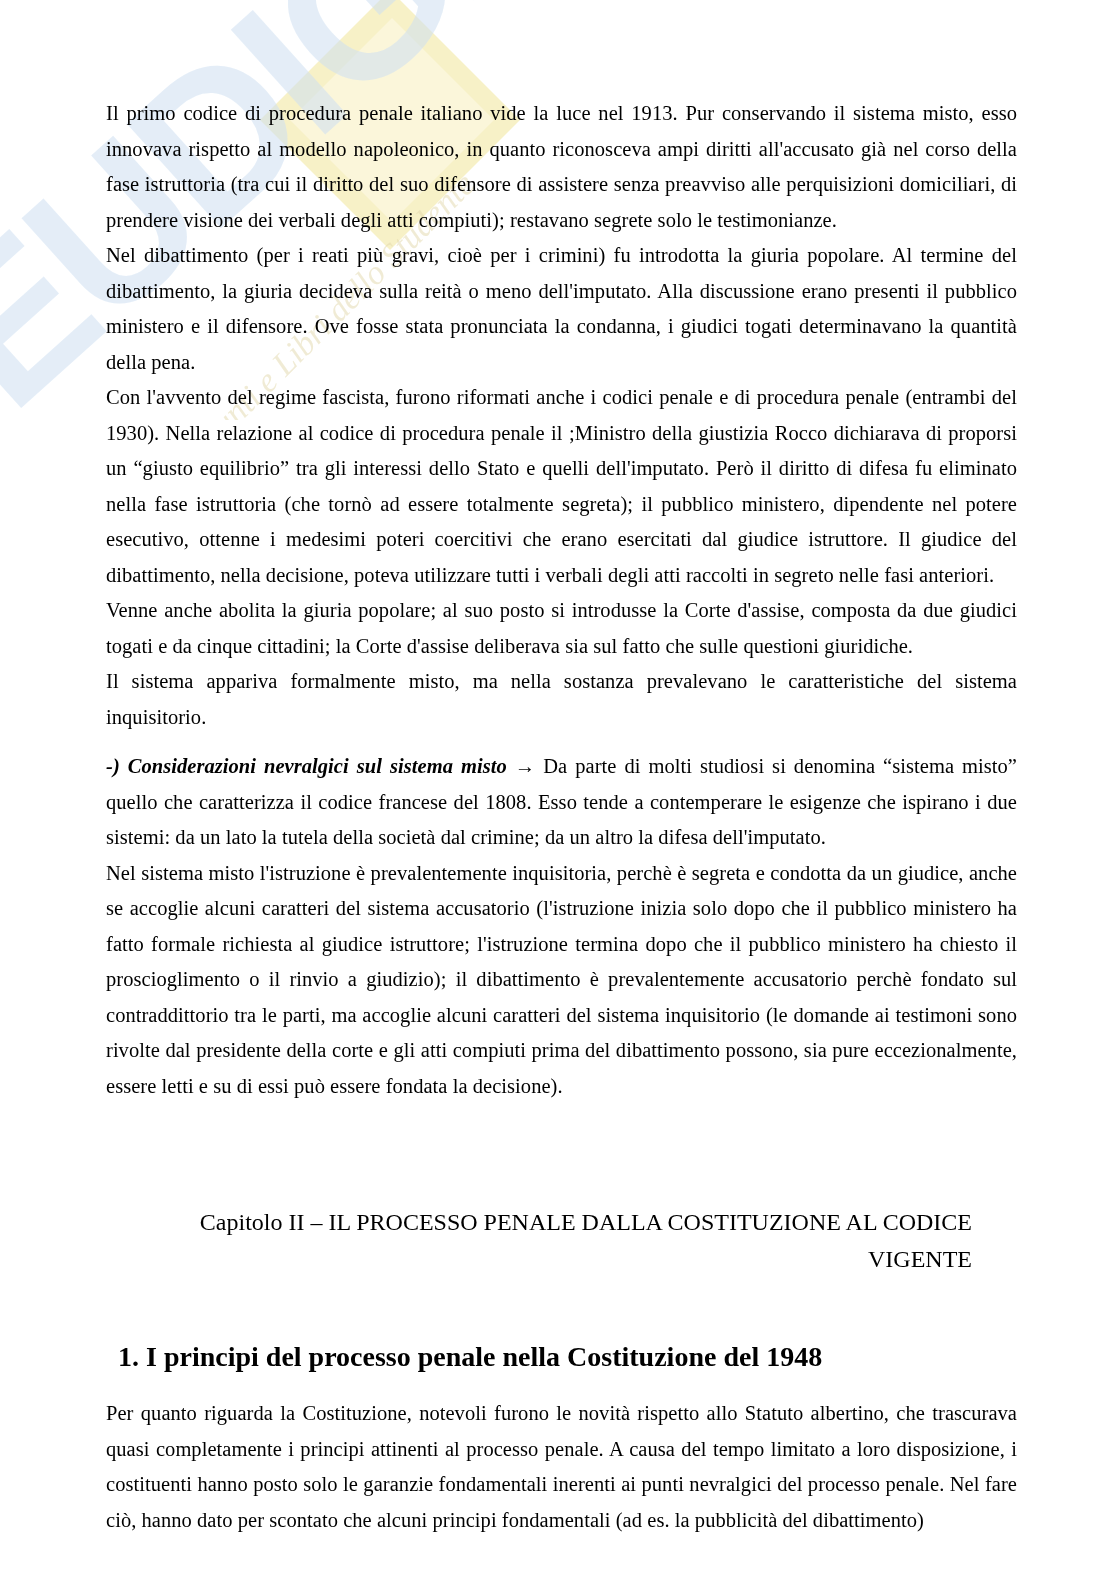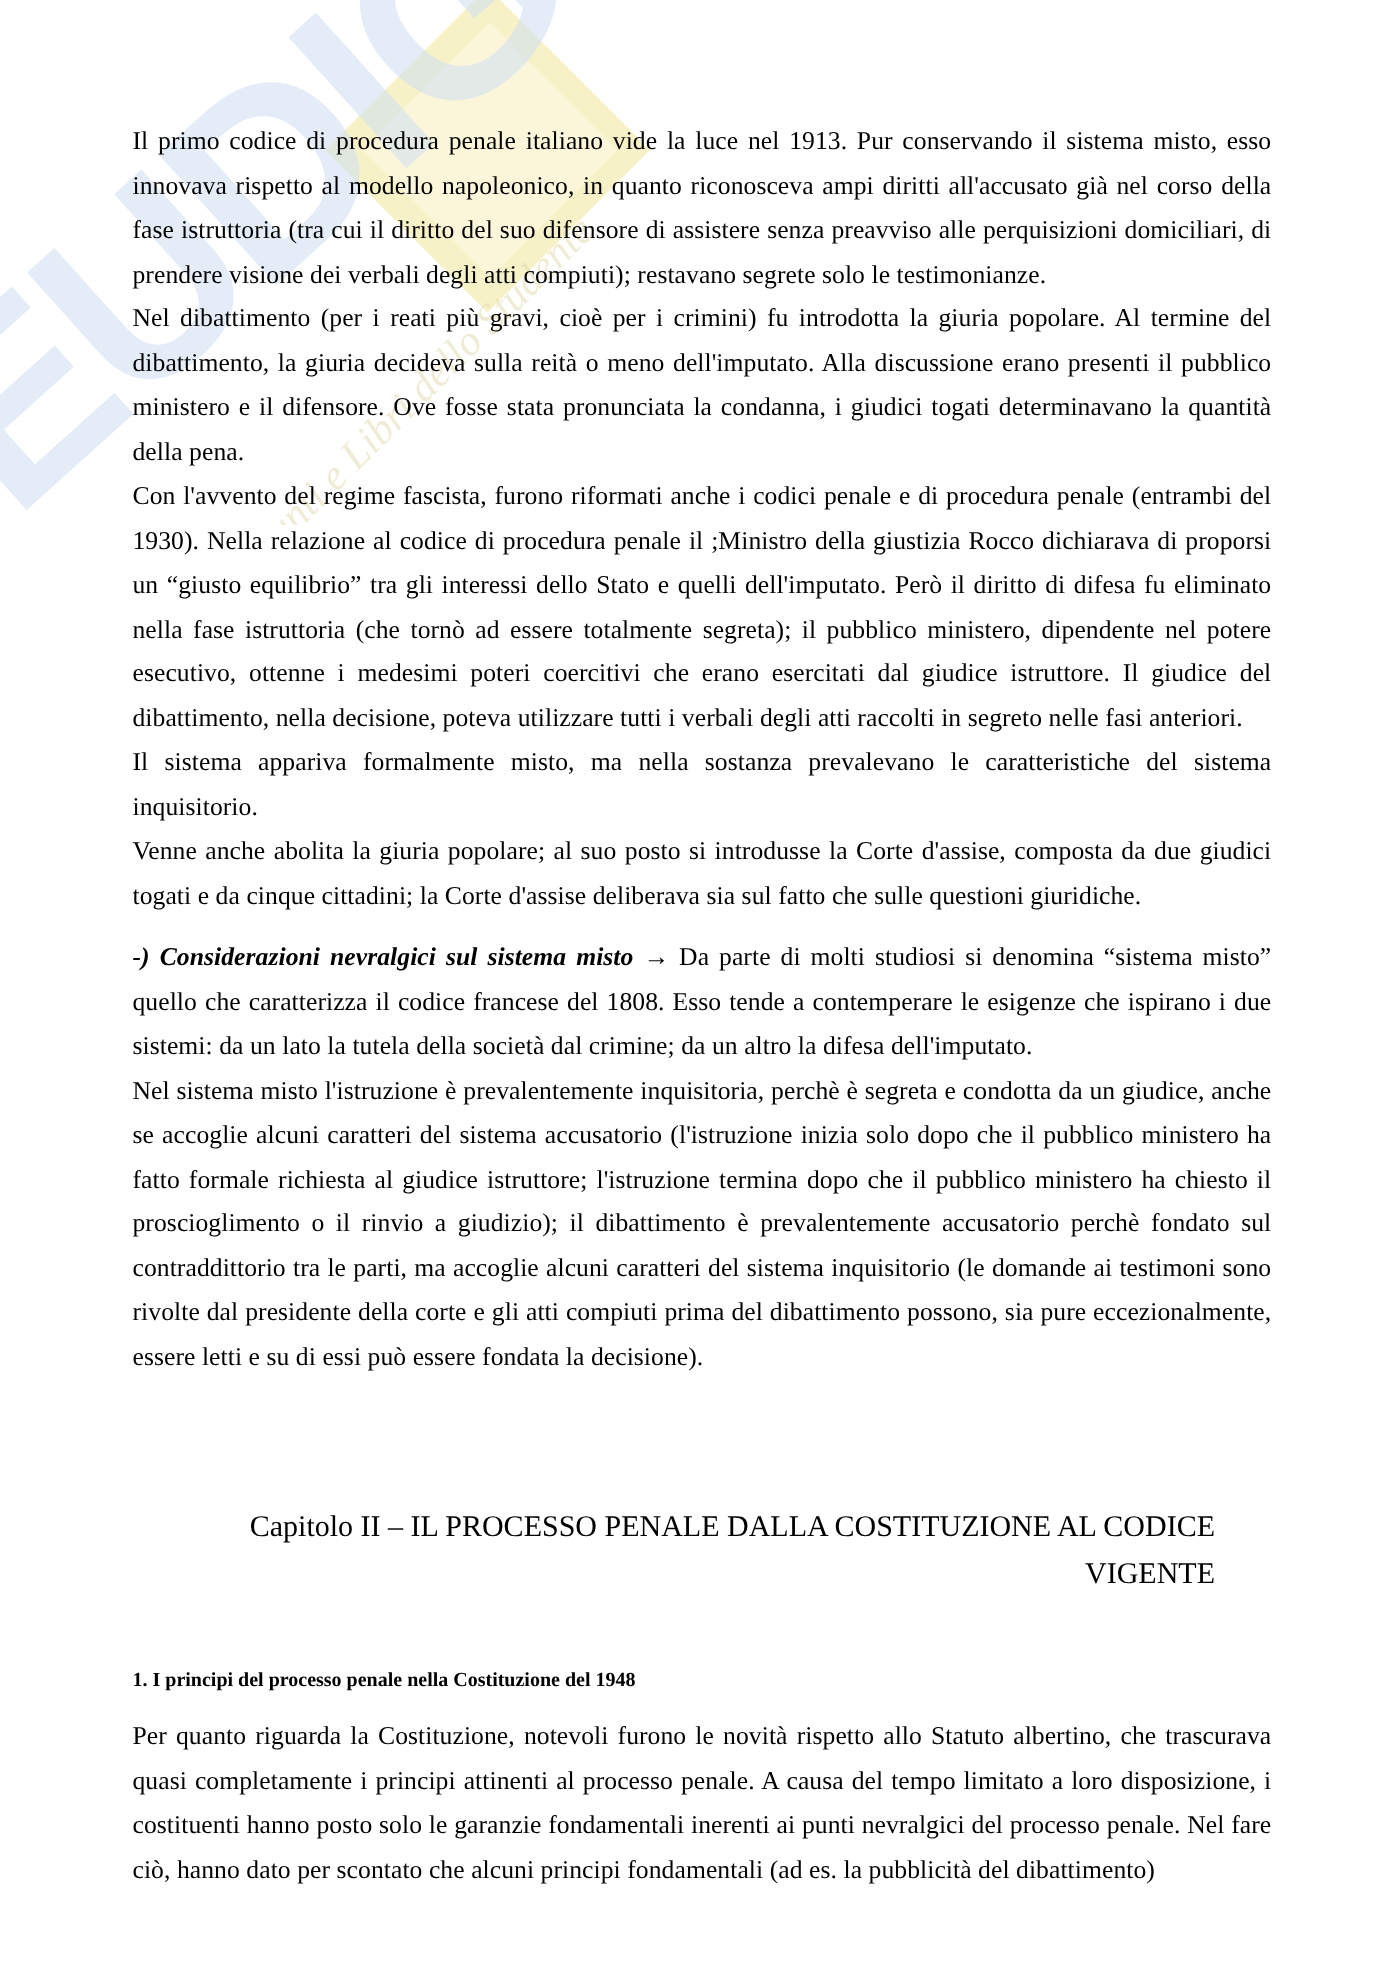--- a/index.html
+++ b/index.html
@@ -65,23 +65,23 @@
   .chapter-title {
     margin: 0;
     text-align: right;
     font-size: 24px;
     line-height: 37px;
     font-weight: normal;
     padding: 0 45px;
   }
 
   .section-heading {
-    margin: 0;
+    margin: 12px;
     text-align: left;
-    font-size: 16px;
+    font-size: 28px;
     line-height: 30px;
     font-weight: bold;
   }
 
   
   .gap-chapter-before { height: 100px; }
   .gap-chapter-after  { height: 52px; }
   .gap-heading-after  { height: 12px; }
   .gap-par-block      { height: 14px; }
 
@@ -125,23 +125,23 @@
 
 <div class="page">
   <div class="content">
 
     <p class="body-par">Il primo codice di procedura penale italiano vide la luce nel 1913. Pur conservando il sistema misto, esso innovava rispetto al modello napoleonico, in quanto riconosceva ampi diritti all'accusato già nel corso della fase istruttoria (tra cui il diritto del suo difensore di assistere senza preavviso alle perquisizioni domiciliari, di prendere visione dei verbali degli atti compiuti); restavano segrete solo le testimonianze.</p>
 
     <p class="body-par">Nel dibattimento (per i reati più gravi, cioè per i crimini) fu introdotta la giuria popolare. Al termine del dibattimento, la giuria decideva sulla reità o meno dell'imputato. Alla discussione erano presenti il pubblico ministero e il difensore. Ove fosse stata pronunciata la condanna, i giudici togati determinavano la quantità della pena.</p>
 
     <p class="body-par">Con l'avvento del regime fascista, furono riformati anche i codici penale e di procedura penale (entrambi del 1930). Nella relazione al codice di procedura penale il ;Ministro della giustizia Rocco dichiarava di proporsi un “giusto equilibrio” tra gli interessi dello Stato e quelli dell'imputato. Però il diritto di difesa fu eliminato nella fase istruttoria (che tornò ad essere totalmente segreta); il pubblico ministero, dipendente nel potere esecutivo, ottenne i medesimi poteri coercitivi che erano esercitati dal giudice istruttore. Il giudice del dibattimento, nella decisione, poteva utilizzare tutti i verbali degli atti raccolti in segreto nelle fasi anteriori.</p>
 
+    <p class="body-par">Venne anche abolita la giuria popolare; al suo posto si introdusse la Corte d'assise, composta da due giudici togati e da cinque cittadini; la Corte d'assise deliberava sia sul fatto che sulle questioni giuridiche.</p>
+
     <p class="body-par">Il sistema appariva formalmente misto, ma nella sostanza prevalevano le caratteristiche del sistema inquisitorio.</p>
-
-    <p class="body-par">Venne anche abolita la giuria popolare; al suo posto si introdusse la Corte d'assise, composta da due giudici togati e da cinque cittadini; la Corte d'assise deliberava sia sul fatto che sulle questioni giuridiche.</p>
 
     <div class="gap-par-block"></div>
 
     <p class="body-par"><span class="lead-em">-) Considerazioni nevralgici sul sistema misto</span><span> → </span><span>Da parte di molti studiosi si denomina “sistema misto” quello che caratterizza il codice francese del 1808. Esso tende a contemperare le esigenze che ispirano i due sistemi: da un lato la tutela della società dal crimine; da un altro la difesa dell'imputato.</span></p>
 
     <p class="body-par">Nel sistema misto l'istruzione è prevalentemente inquisitoria, perchè è segreta e condotta da un giudice, anche se accoglie alcuni caratteri del sistema accusatorio (l'istruzione inizia solo dopo che il pubblico ministero ha fatto formale richiesta al giudice istruttore; l'istruzione termina dopo che il pubblico ministero ha chiesto il proscioglimento o il rinvio a giudizio); il dibattimento è prevalentemente accusatorio perchè fondato sul contraddittorio tra le parti, ma accoglie alcuni caratteri del sistema inquisitorio (le domande ai testimoni sono rivolte dal presidente della corte e gli atti compiuti prima del dibattimento possono, sia pure eccezionalmente, essere letti e su di essi può essere fondata la decisione).</p>
 
     <div class="gap-chapter-before"></div>
 
     <h1 class="chapter-title">Capitolo II – IL PROCESSO PENALE DALLA COSTITUZIONE AL CODICE VIGENTE</h1>

